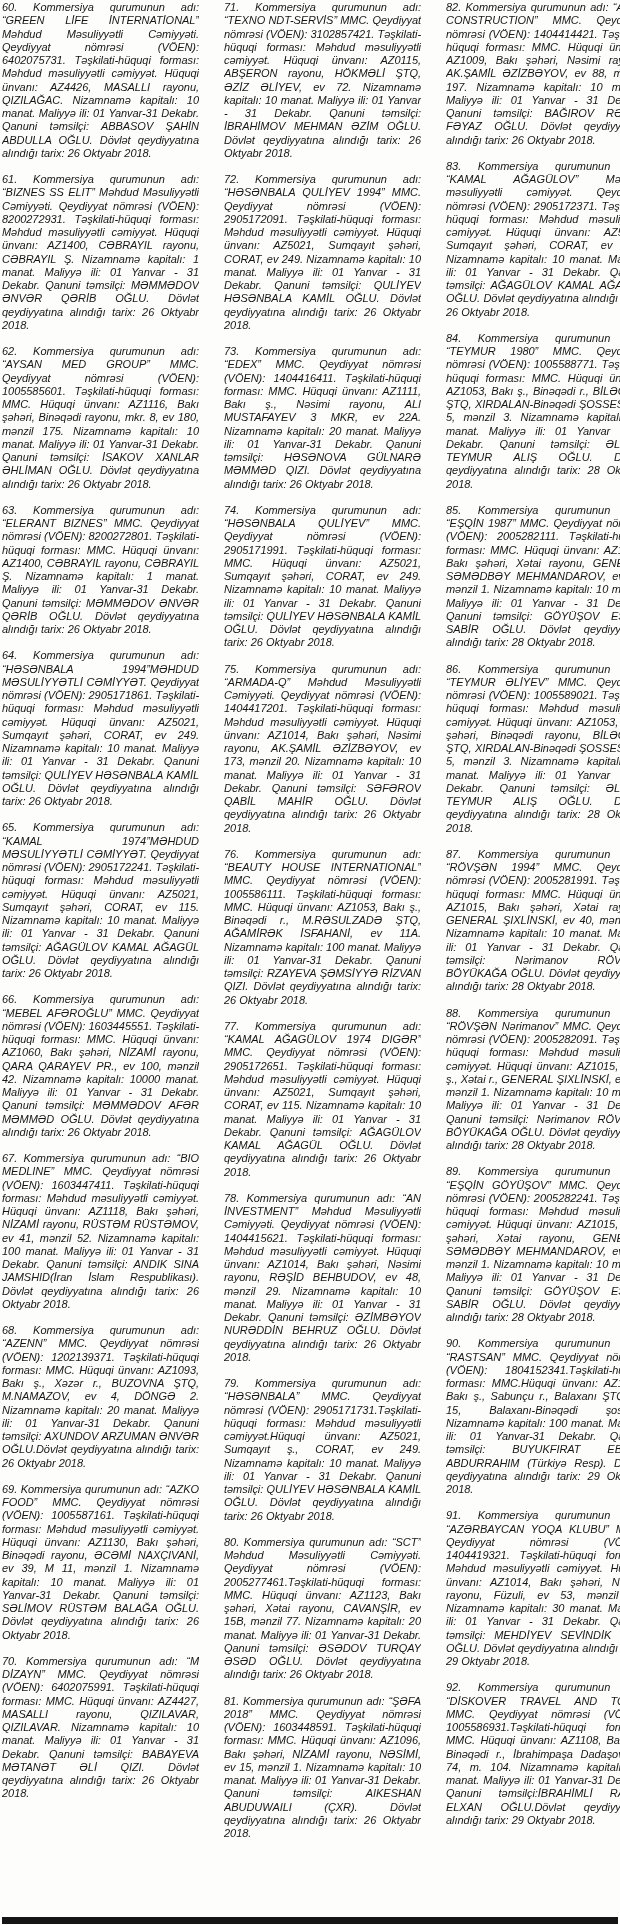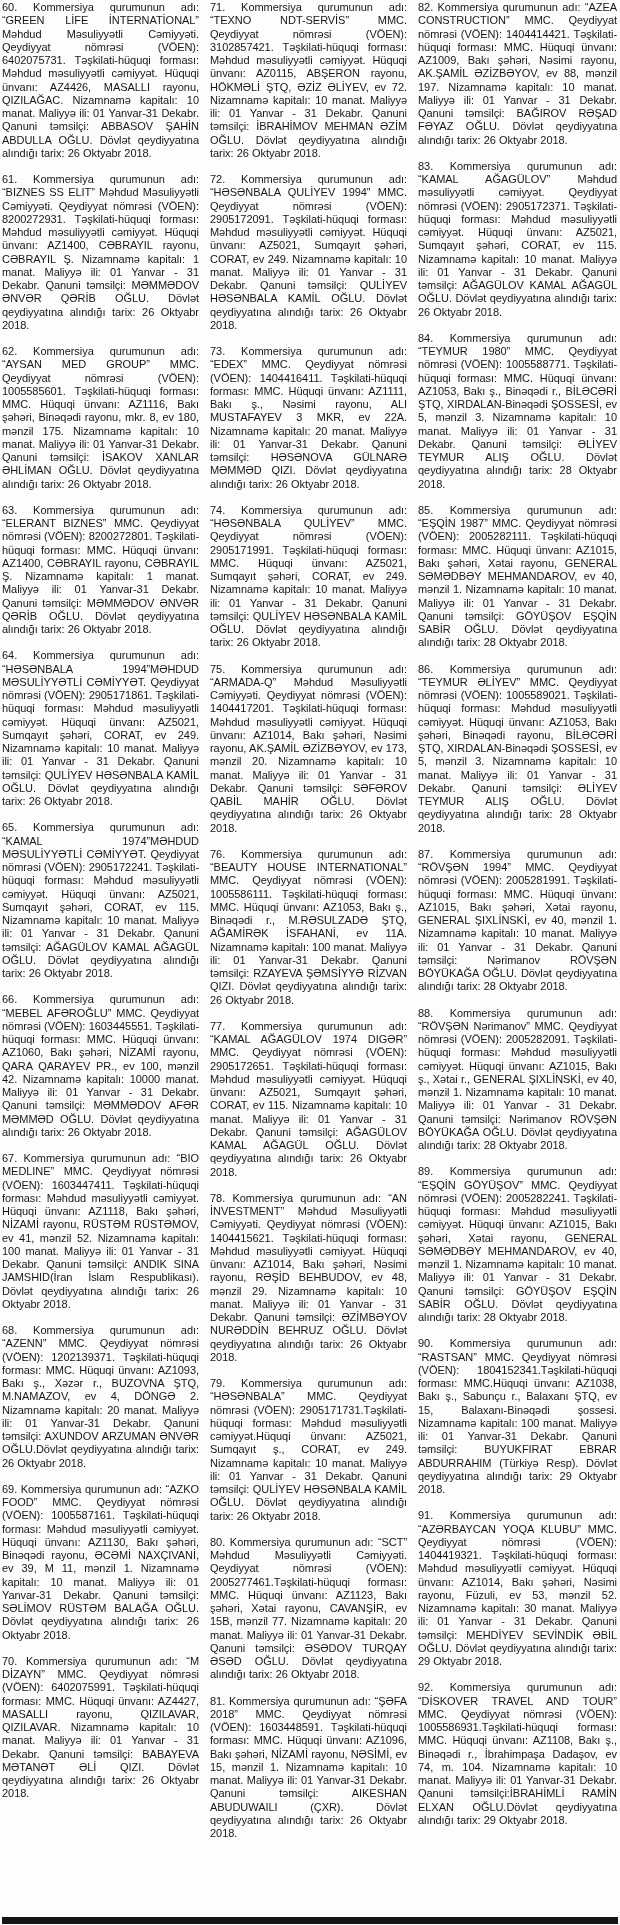--- a/index.html
+++ b/index.html
@@ -14,22 +14,23 @@
     background: #fdfdfc;
     color: #161616;
     font-family: "Liberation Sans", "DejaVu Sans", sans-serif;
     overflow: hidden;
     box-sizing: border-box;
     padding: 1px 3px 0 2px;
   }
   .columns {
     display: grid;
     grid-template-columns: 197px 197px 199px;
-    column-gap: 11px;
+    column-gap: 25px;
     width: 100%;
+    font-style: italic;
   }
   .col {
     overflow: hidden;
   }
   p.entry {
     margin: 0 0 13px 0;
     font-size: 11px;
     line-height: 13.25px;
     text-align: justify;
     text-justify: inter-word;

